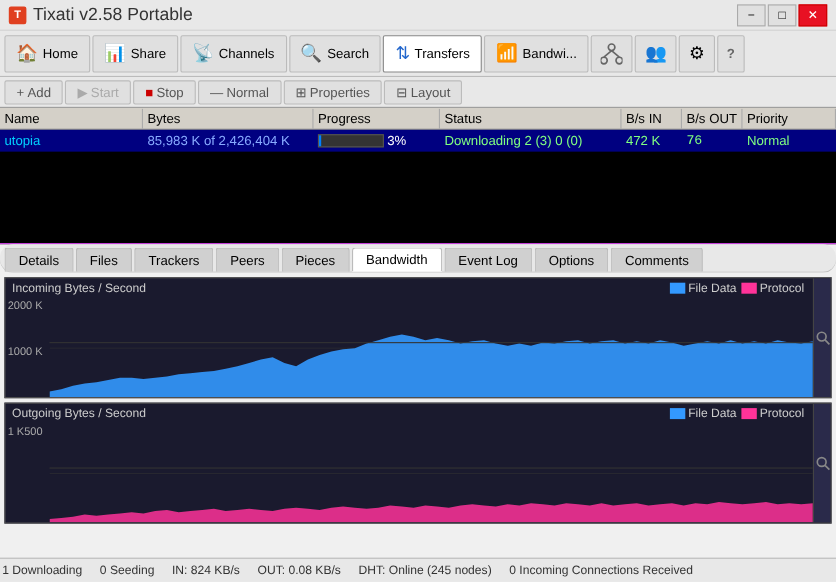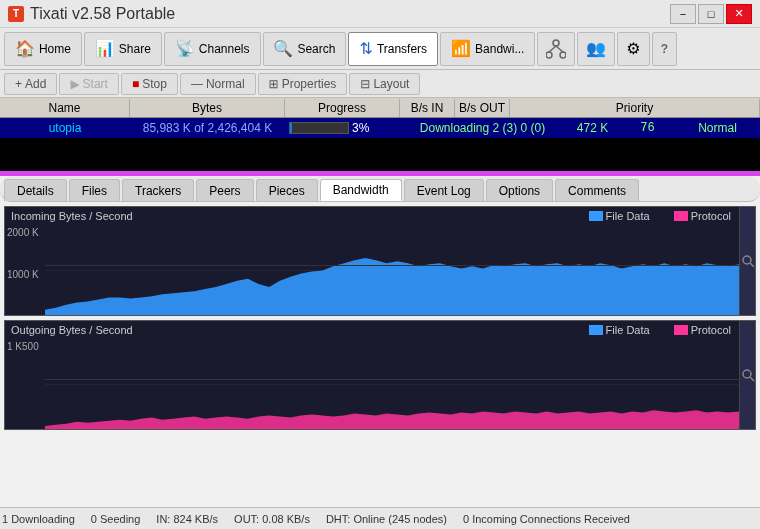--- a/index.html
+++ b/index.html
@@ -105,24 +105,23 @@
       height: 22px;
       font-size: 12px;
       border-radius: 2px;
       color: #555;
     }
     .toolbar2-btn.disabled { color: #aaa; }
 
     
     .transfer-table-container {
       background: #000;
-      height: 78px;
-      overflow: hidden;
-      border-bottom: 5px solid #d946ef;
-      text-align: center;
+      height: 124px;
+      overflow: hidden;
+      border-bottom: 1px solid #d946ef;
     }
     .transfer-table-header {
       display: flex;
       background: #d4d0c8;
       border-bottom: 1px solid #888;
       height: 20px;
       align-items: center;
     }
     .th-cell {
       padding: 2px 4px;
@@ -229,21 +228,21 @@
       align-items: center;
       justify-content: space-between;
       z-index: 2;
     }
     .chart-title {
       font-size: 11px;
       color: #ccc;
     }
     .chart-legend {
       display: flex;
-      gap: 24px;
+      gap: 4px;
       align-items: flex-start;
       margin-right: 8px;
     }
     .legend-item {
       display: flex;
       align-items: center;
       gap: 3px;
       font-size: 11px;
       color: #ccc;
     }
@@ -373,20 +372,21 @@
       <span>Layout</span>
     </button>
   </div>
 
   <div class="transfer-table-container">
 
     <div class="transfer-table-header">
       <div class="th-cell" style="width:130px;">Name</div>
       <div class="th-cell" style="width:155px;">Bytes</div>
       <div class="th-cell" style="width:115px;">Progress</div>
+      <div class="th-cell" style="width:165px;">Status</div>
       <div class="th-cell" style="width:55px;">B/s IN</div>
       <div class="th-cell" style="width:55px;">B/s OUT</div>
       <div class="th-cell" style="flex:1;">Priority</div>
     </div>
 
     <div class="transfer-row selected">
       <div class="td-cell cyan" style="width:130px;">utopia</div>
       <div class="td-cell" style="width:155px;color:#88aaff;">85,983 K of 2,426,404 K</div>
       <div class="td-cell" style="width:115px;">
         <div class="progress-cell">

